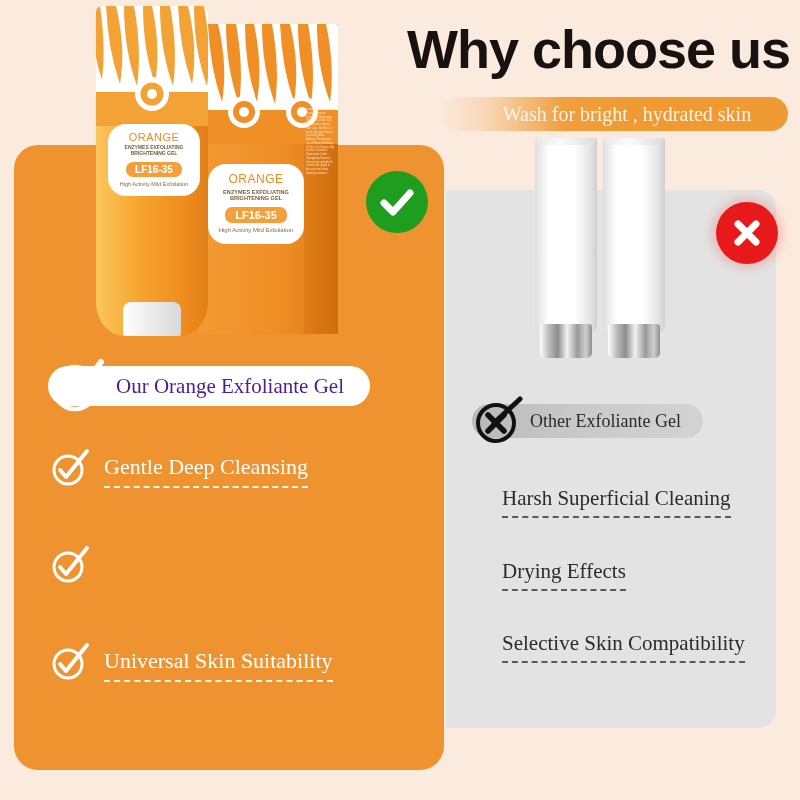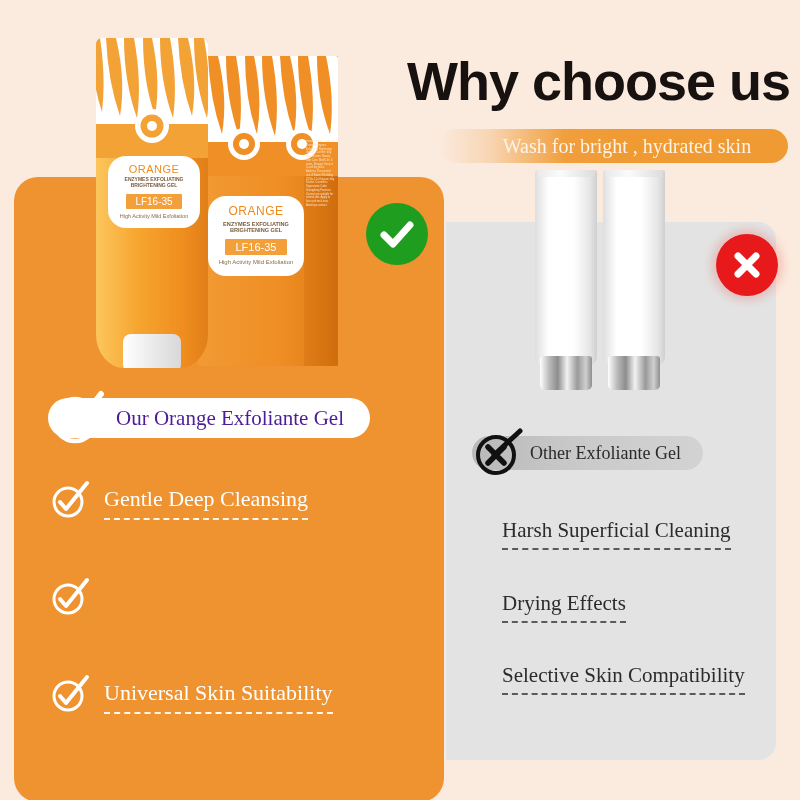--- a/index.html
+++ b/index.html
@@ -1,21 +1,21 @@
 <!DOCTYPE html>
 <html><head>
 <meta charset="utf-8">
 <style>
   html,body{margin:0;padding:0;}
   body{
     width:800px;height:800px;position:relative;overflow:hidden;
     background:#fbeade;
     font-family:"Liberation Serif",serif;
   }
-  .stage{position:absolute;inset:0;margin-top:32px;}
+  .stage{position:absolute;inset:0;}
 
   
   .title{
     position:absolute;left:370px;top:22px;width:420px;
     text-align:right;
     font-family:"Liberation Sans",sans-serif;
     font-weight:700;font-size:54px;line-height:1;
     color:#17120f;letter-spacing:-1px;
   }
   .subtitle-pill{
@@ -80,22 +80,22 @@
   .label{
     position:absolute;background:#ffffff;border-radius:18px;
     text-align:center;color:#e8821a;
     font-family:"Liberation Sans",sans-serif;
   }
   .label-tube{left:12px;top:118px;width:88px;padding:7px 2px 9px;}
   .label-box{left:10px;top:140px;width:92px;padding:8px 2px 10px;}
   .label .lbl-brand{font-weight:400;letter-spacing:.5px;color:#ef8b1c;}
   .label .lbl-desc{font-weight:700;color:#7a5a3a;line-height:1.15;}
   .label .lbl-code{
-    display:block;margin:5px auto 4px;border-radius:1px;
-    background:#f3a03a;color:#ffffff;font-weight:400;
+    display:block;margin:5px auto 4px;border-radius:7px;
+    background:#f3a03a;color:#ffffff;font-weight:700;
   }
   .label .lbl-claim{color:#8a6a45;line-height:1.2;}
 
   .label-tube .lbl-brand{font-size:11px;}
   .label-tube .lbl-desc{font-size:5px;margin-top:2px;}
   .label-tube .lbl-code{font-size:10px;width:56px;padding:2px 0;}
   .label-tube .lbl-claim{font-size:5.5px;}
 
   .label-box .lbl-brand{font-size:12px;}
   .label-box .lbl-desc{font-size:5.6px;margin-top:3px;}

